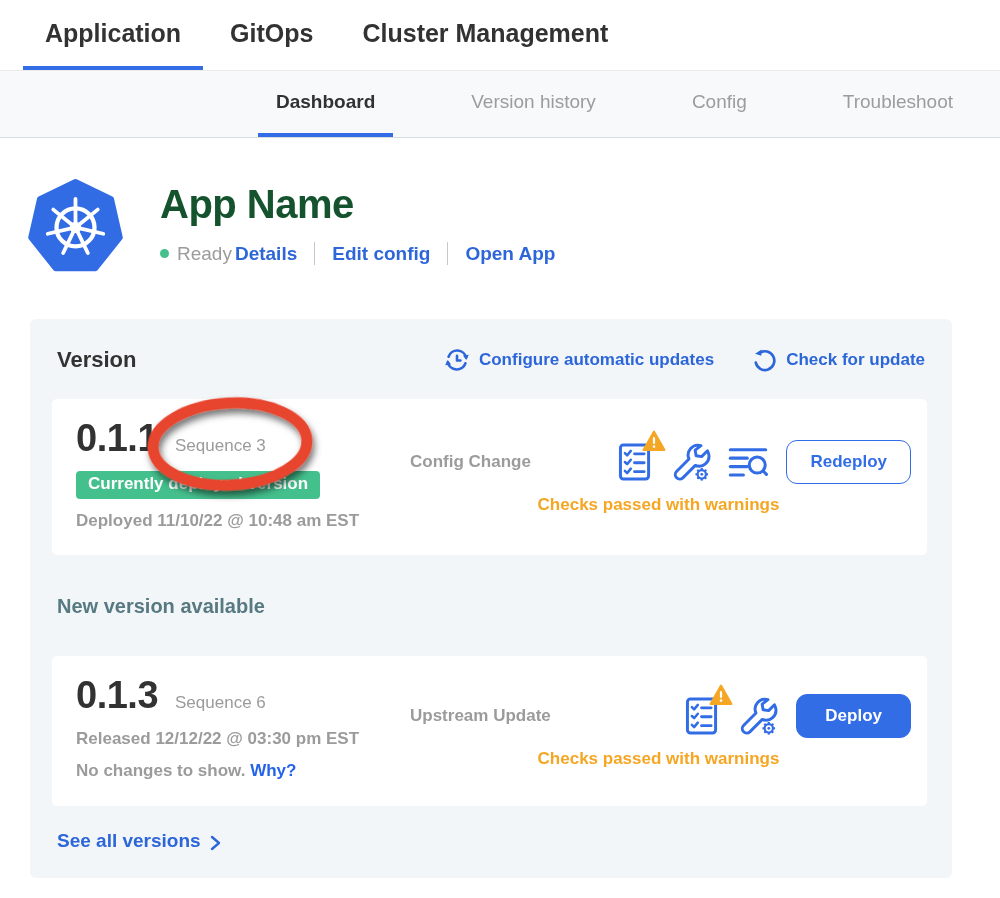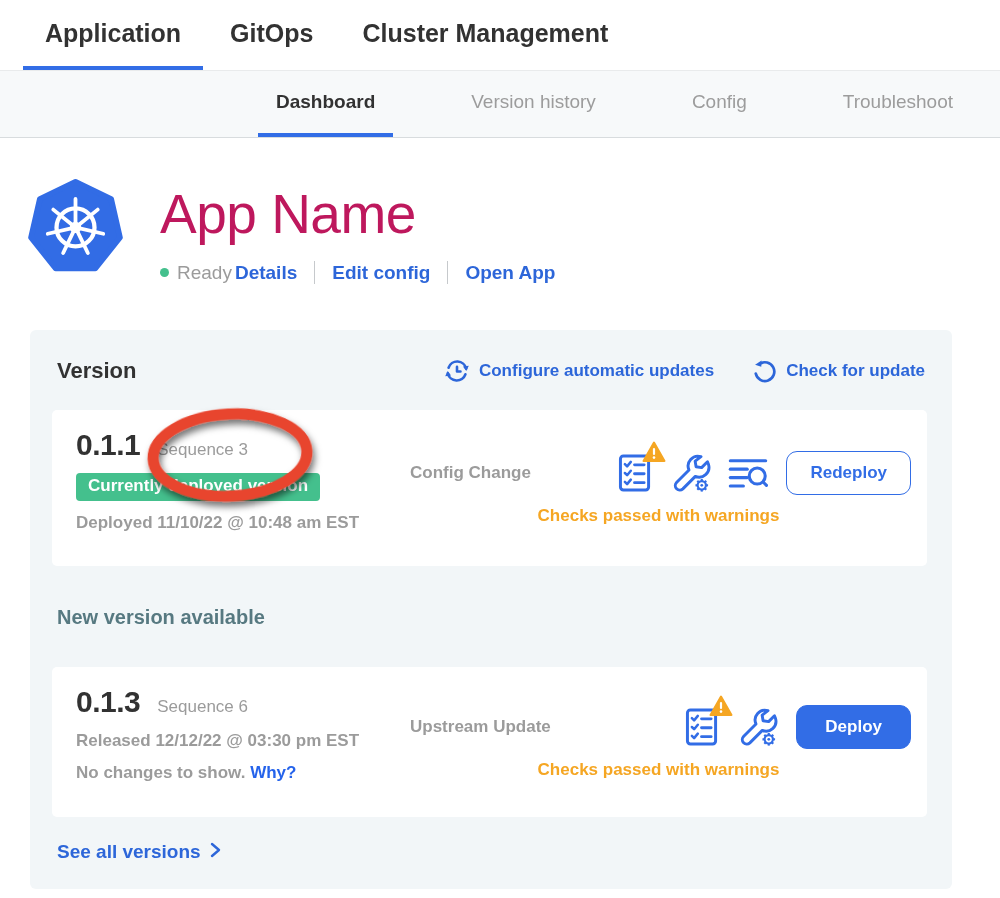--- a/index.html
+++ b/index.html
@@ -52,21 +52,21 @@
     font-weight: 500;
     color: #9c9c9c;
     border-bottom: 4px solid transparent;
     cursor: pointer;
   }
   .subnav-item.active { color: #323232; font-weight: 700; border-bottom-color: #326de6; }
   
   .app-header { display: flex; padding: 40px 0 0 28px; }
   .k8s-logo { width: 95px; height: 95px; flex: 0 0 95px; }
   .app-header-text { margin-left: 37px; padding-top: 4px; }
-  .app-title { font-size: 55px; font-weight: 400; color: #be185d; letter-spacing: -0.5px; }
+  .app-title { font-size: 40px; font-weight: 700; color: #14532d; letter-spacing: -0.5px; }
   .app-status-row { display: flex; align-items: center; margin-top: 15px; font-size: 19px; }
   .status-dot { width: 9px; height: 9px; border-radius: 50%; background: #44c08d; margin-right: 8px; }
   .status-text { color: #9b9b9b; font-weight: 500; margin-right: 3px; }
   .header-link { color: #2d66d9; font-weight: 700; cursor: pointer; text-decoration: none; }
   .vdivider { width: 1px; height: 23px; background: #c6c9cc; margin: 0 17px; }
   
   .version-card {
     margin: 46px 48px 0 30px;
     background: #f2f6f8;
     border-radius: 6px;
@@ -94,21 +94,21 @@
     margin: 26px 25px 0 22px;
     background: #ffffff;
     border-radius: 5px;
     padding: 14px 16px 14px 24px;
     display: flex;
   }
   .row-current { height: 156px; }
   .row-available { height: 150px; margin-top: 38px; }
   .row-left { width: 330px; flex: 0 0 330px; padding-top: 4px; }
   .version-line { display: flex; align-items: baseline; }
-  .version-number { font-size: 30px; font-weight: 700; color: #323232; letter-spacing: -0.5px; }
+  .version-number { font-size: 38px; font-weight: 700; color: #323232; letter-spacing: -0.5px; }
   .sequence { font-size: 17px; color: #9b9b9b; font-weight: 500; margin-left: 17px; }
   .deployed-badge {
     display: inline-block;
     background: #44c08d;
     color: #ffffff;
     font-weight: 700;
     font-size: 17px;
     padding: 3px 12px 5px 12px;
     border-radius: 4px;
     margin-top: 11px;
@@ -122,21 +122,21 @@
   .icon-wrap { position: relative; display: inline-flex; cursor: pointer; }
   .warn-badge { position: absolute; top: -12px; right: -12px; }
   .btn { font-family: inherit; font-size: 17px; font-weight: 700; border-radius: 11px; cursor: pointer; margin-left: 18px; }
   .btn-outline { background: #ffffff; border: 1.5px solid #326de6; color: #326de6; padding: 11px 23px; }
   .btn-solid { background: #326de6; border: 1.5px solid #326de6; color: #ffffff; padding: 11px 28px; }
   .rest-warning { text-align: center; color: #f5a623; font-weight: 700; font-size: 17px; margin-top: 11px; }
   .new-version-heading { margin: 40px 0 0 27px; font-size: 20px; font-weight: 700; color: #577981; }
   .see-all {
     margin: 24px 0 0 27px;
     display: inline-flex;
-    align-items: flex-start;
+    align-items: flex-end;
     gap: 7px;
     color: #2d66d9;
     font-weight: 700;
     font-size: 19px;
     cursor: pointer;
   }
   .annotation-ellipse { position: absolute; left: 78px; top: -10px; pointer-events: none; }
 </style>
 </head>
 <body>

